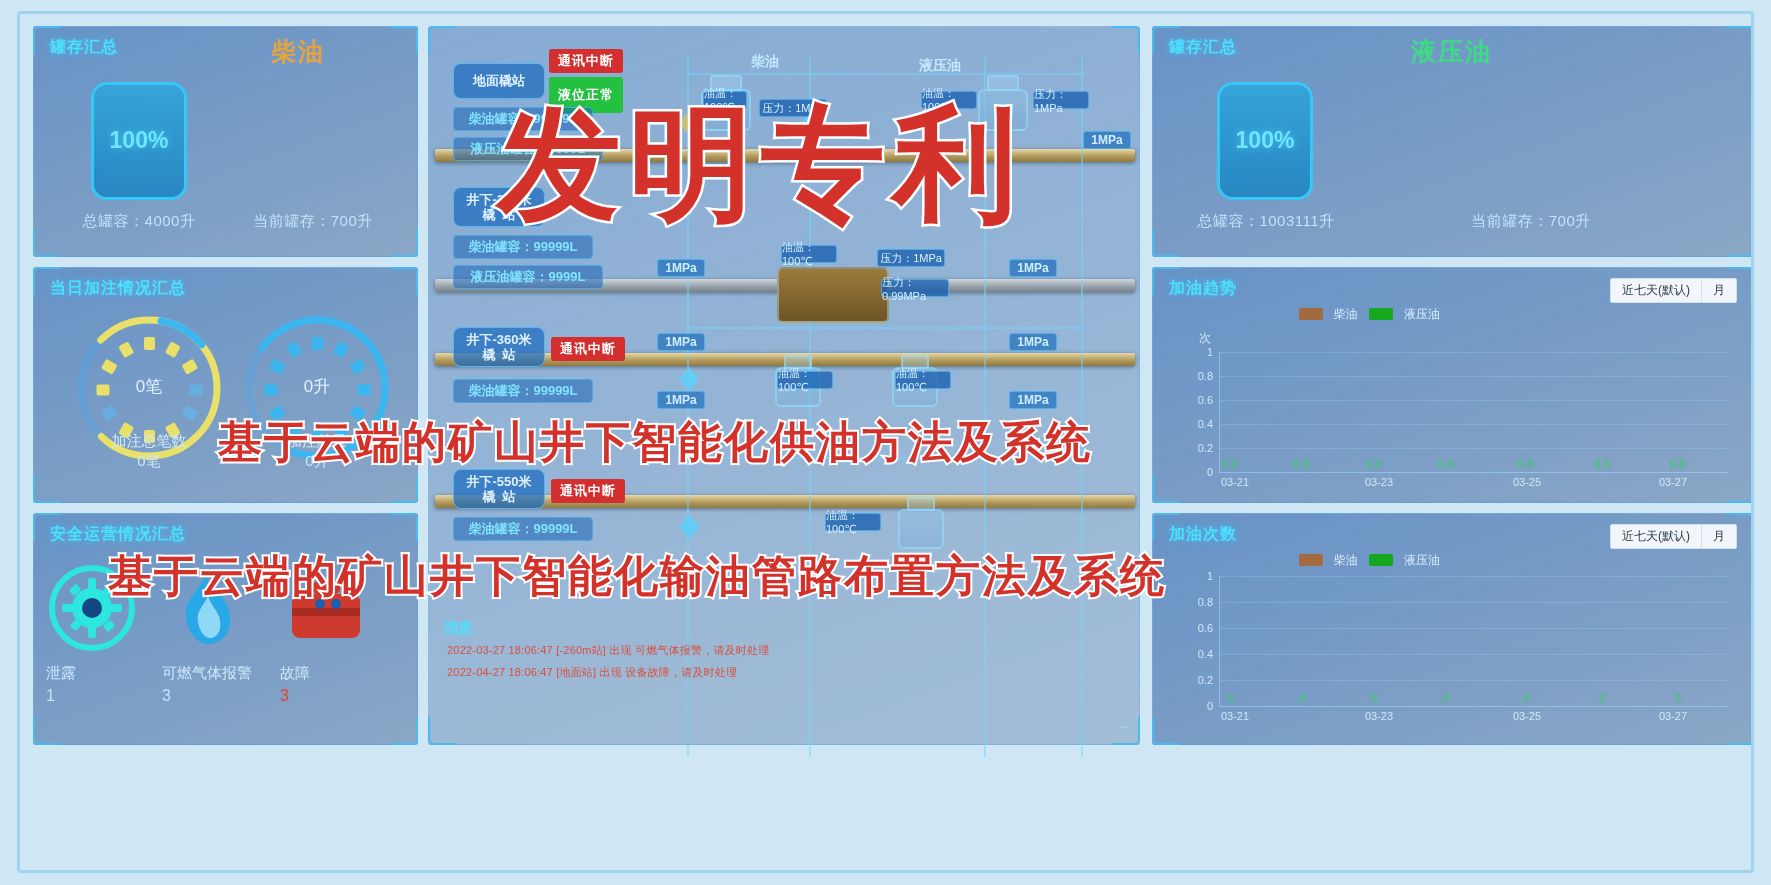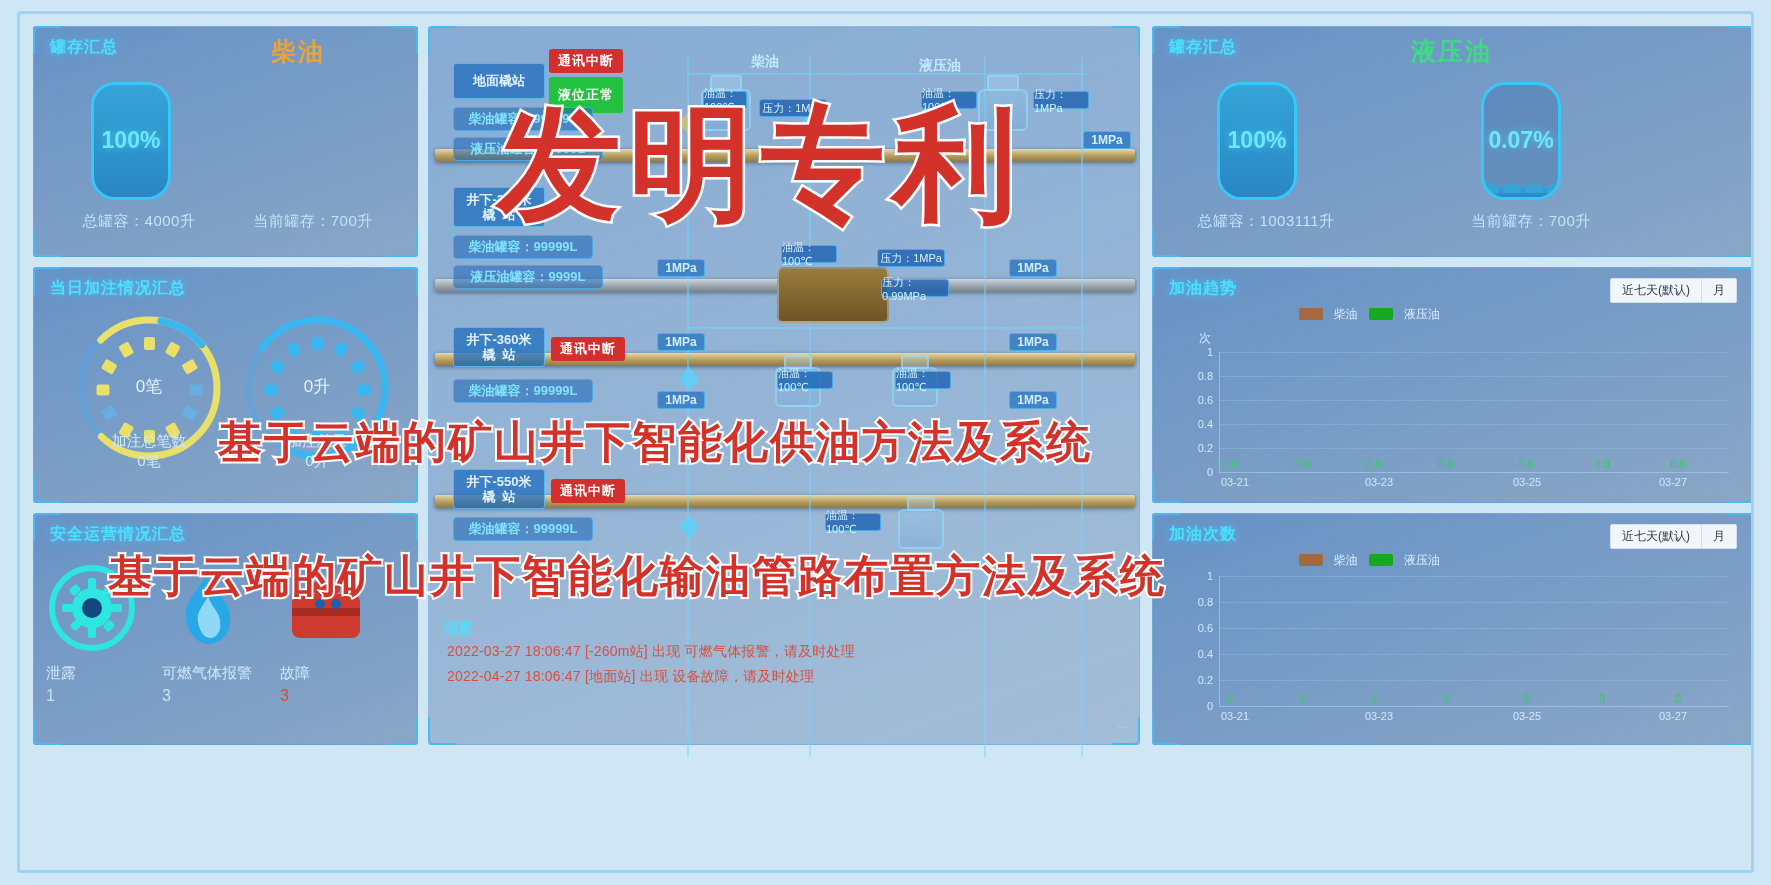--- a/index.html
+++ b/index.html
@@ -30,21 +30,21 @@
   .panel .corner{position:absolute;width:26px;height:26px;border:2px solid #49b9f2;}
   .panel .c-tl{left:-1px;top:-1px;border-right:0;border-bottom:0;border-top-left-radius:6px;}
   .panel .c-tr{right:-1px;top:-1px;border-left:0;border-bottom:0;border-top-right-radius:6px;}
   .panel .c-bl{left:-1px;bottom:-1px;border-right:0;border-top:0;border-bottom-left-radius:6px;}
   .panel .c-br{right:-1px;bottom:-1px;border-left:0;border-top:0;border-bottom-right-radius:6px;}
   .ptitle{position:absolute;left:16px;top:10px;color:#4ce0ff;font-size:16px;font-weight:bold;
       letter-spacing:1px;text-shadow:0 0 8px rgba(60,200,255,.8);}
 
   
   .oilname{position:absolute;font-size:25px;font-weight:bold;letter-spacing:2px;}
-  .tankbox{position:absolute;width:80px;height:118px;border:3px solid #35c8f8;border-radius:24px;
+  .tankbox{position:absolute;width:96px;height:118px;border:3px solid #35c8f8;border-radius:16px;
       box-sizing:border-box;overflow:hidden;background:rgba(20,90,160,.25);}
   .tankfill{position:absolute;left:0;right:0;bottom:0;background:linear-gradient(180deg,#2fa9dd,#1f86c4);opacity:.85;}
   .tankwave{position:absolute;left:-4px;right:-4px;height:14px;
       background:radial-gradient(circle at 10px 14px,#2fa9dd 9px,transparent 10px) repeat-x;
       background-size:22px 16px;}
   .tankpct{position:absolute;left:0;right:0;top:42px;text-align:center;color:#6fe6ff;
       font-size:23px;font-weight:bold;text-shadow:0 0 8px rgba(80,220,255,.7);}
   .tanksub{position:absolute;color:#bfe4fb;font-size:15px;letter-spacing:.5px;}
 
   
@@ -57,21 +57,21 @@
   
   .safeitem{position:absolute;width:130px;}
   .safeitem .lbl{color:#cfe9fb;font-size:15px;margin-top:6px;}
   .safeitem .num{font-size:16px;margin-top:4px;}
 
   
   .rail{position:absolute;height:13px;border-radius:2px;
         background:linear-gradient(180deg,#e7d8a8,#b39b5c 55%,#8d7a44);box-shadow:0 1px 4px rgba(0,0,0,.4);}
   .railgray{background:linear-gradient(180deg,#cfd6dc,#9aa4ad 55%,#78828b);}
   .stationbtn{position:absolute;box-sizing:border-box;background:rgba(32,110,190,.75);
-      border:1px solid #57b6ef;border-radius:3px;color:#dff1ff;font-size:13px;font-weight:bold;
+      border:1px solid #57b6ef;border-radius:8px;color:#dff1ff;font-size:13px;font-weight:bold;
       display:flex;align-items:center;justify-content:center;text-align:center;line-height:16px;}
   .tag{position:absolute;box-sizing:border-box;border-radius:3px;color:#fff;font-size:13px;font-weight:bold;
       display:flex;align-items:center;justify-content:center;letter-spacing:1px;}
   .tag-red{background:#d32f2f;}
   .tag-green{background:#23c13f;}
   .cap{position:absolute;box-sizing:border-box;background:rgba(28,100,180,.55);border:1px solid #4aa8e6;
       border-radius:4px;color:#7fe3ff;font-size:13px;font-weight:bold;display:flex;align-items:center;
       justify-content:center;}
   .mpa{position:absolute;box-sizing:border-box;background:rgba(30,110,190,.7);border:1px solid #4fb0ea;
       border-radius:3px;color:#cfeeff;font-size:12px;font-weight:bold;display:flex;align-items:center;
@@ -85,21 +85,21 @@
   .vessel{position:absolute;box-sizing:border-box;border:2px solid rgba(150,225,255,.55);border-radius:6px;
       background:linear-gradient(180deg,rgba(140,205,240,.30),rgba(80,160,220,.18));}
   .vcap{position:absolute;box-sizing:border-box;border:2px solid rgba(150,225,255,.55);border-radius:3px;
       background:rgba(170,215,245,.35);}
   .vlabel{position:absolute;box-sizing:border-box;background:rgba(25,95,175,.78);border:1px solid #4aa8e6;
       border-radius:3px;color:#d6f2ff;font-size:11px;display:flex;align-items:center;justify-content:center;}
   .oiltank{position:absolute;border-radius:6px;background:linear-gradient(180deg,#9b7b3c,#6e5526);border:2px solid rgba(190,230,255,.4);}
   .grouplabel{position:absolute;color:#bfe9ff;font-size:14px;font-weight:bold;}
 
   
-  .msgline{color:#e0462f;font-size:14px;letter-spacing:.2px;white-space:nowrap;margin-bottom:7px;opacity:.92;}
+  .msgline{color:#e0462f;font-size:11px;letter-spacing:.2px;white-space:nowrap;margin-bottom:7px;opacity:.92;}
 
   
   .chart{position:absolute;}
   .seg{position:absolute;display:flex;border:1px solid #cfe0ee;border-radius:2px;overflow:hidden;
        background:#f2f6fa;}
   .seg div{padding:3px 11px;font-size:12px;color:#2b3b4a;border-right:1px solid #cfe0ee;white-space:nowrap;}
   .seg div:last-child{border-right:0;}
   .legend{position:absolute;display:flex;gap:12px;align-items:center;}
   .legend span.sw{display:inline-block;width:24px;height:12px;border-radius:2px;margin-right:6px;vertical-align:middle;}
   .legend span.tx{color:#d8eefc;font-size:12px;}
@@ -362,26 +362,20 @@
     <div class="corner c-br"></div>
     <div class="ptitle">罐存汇总</div>
     <div class="oilname" style="left:258px;top:8px;color:#3ddc84;">液压油</div>
 
     <div class="tankbox" style="left:64px;top:55px;">
       <div class="tankfill" style="height:100%;"></div>
       <div class="tankpct">100%</div>
     </div>
     <div class="tanksub" style="left:10px;top:185px;width:206px;text-align:center;">总罐容：1003111升</div>
 
-    <div class="tankbox" style="left:328px;top:55px;">
-      <div class="tankfill" style="height:10%;">
-        <div class="tankwave" style="top:-7px;"></div>
-      </div>
-      <div class="tankpct">0.07%</div>
-    </div>
     <div class="tanksub" style="left:278px;top:185px;width:200px;text-align:center;">当前罐存：700升</div>
   </div>
 
   <div class="panel" style="left:1152px;top:267px;width:602px;height:236px;">
     <div class="corner c-tl"></div>
     <div class="corner c-tr"></div>
     <div class="corner c-bl"></div>
     <div class="corner c-br"></div>
     <div class="ptitle">加油趋势</div>
 

